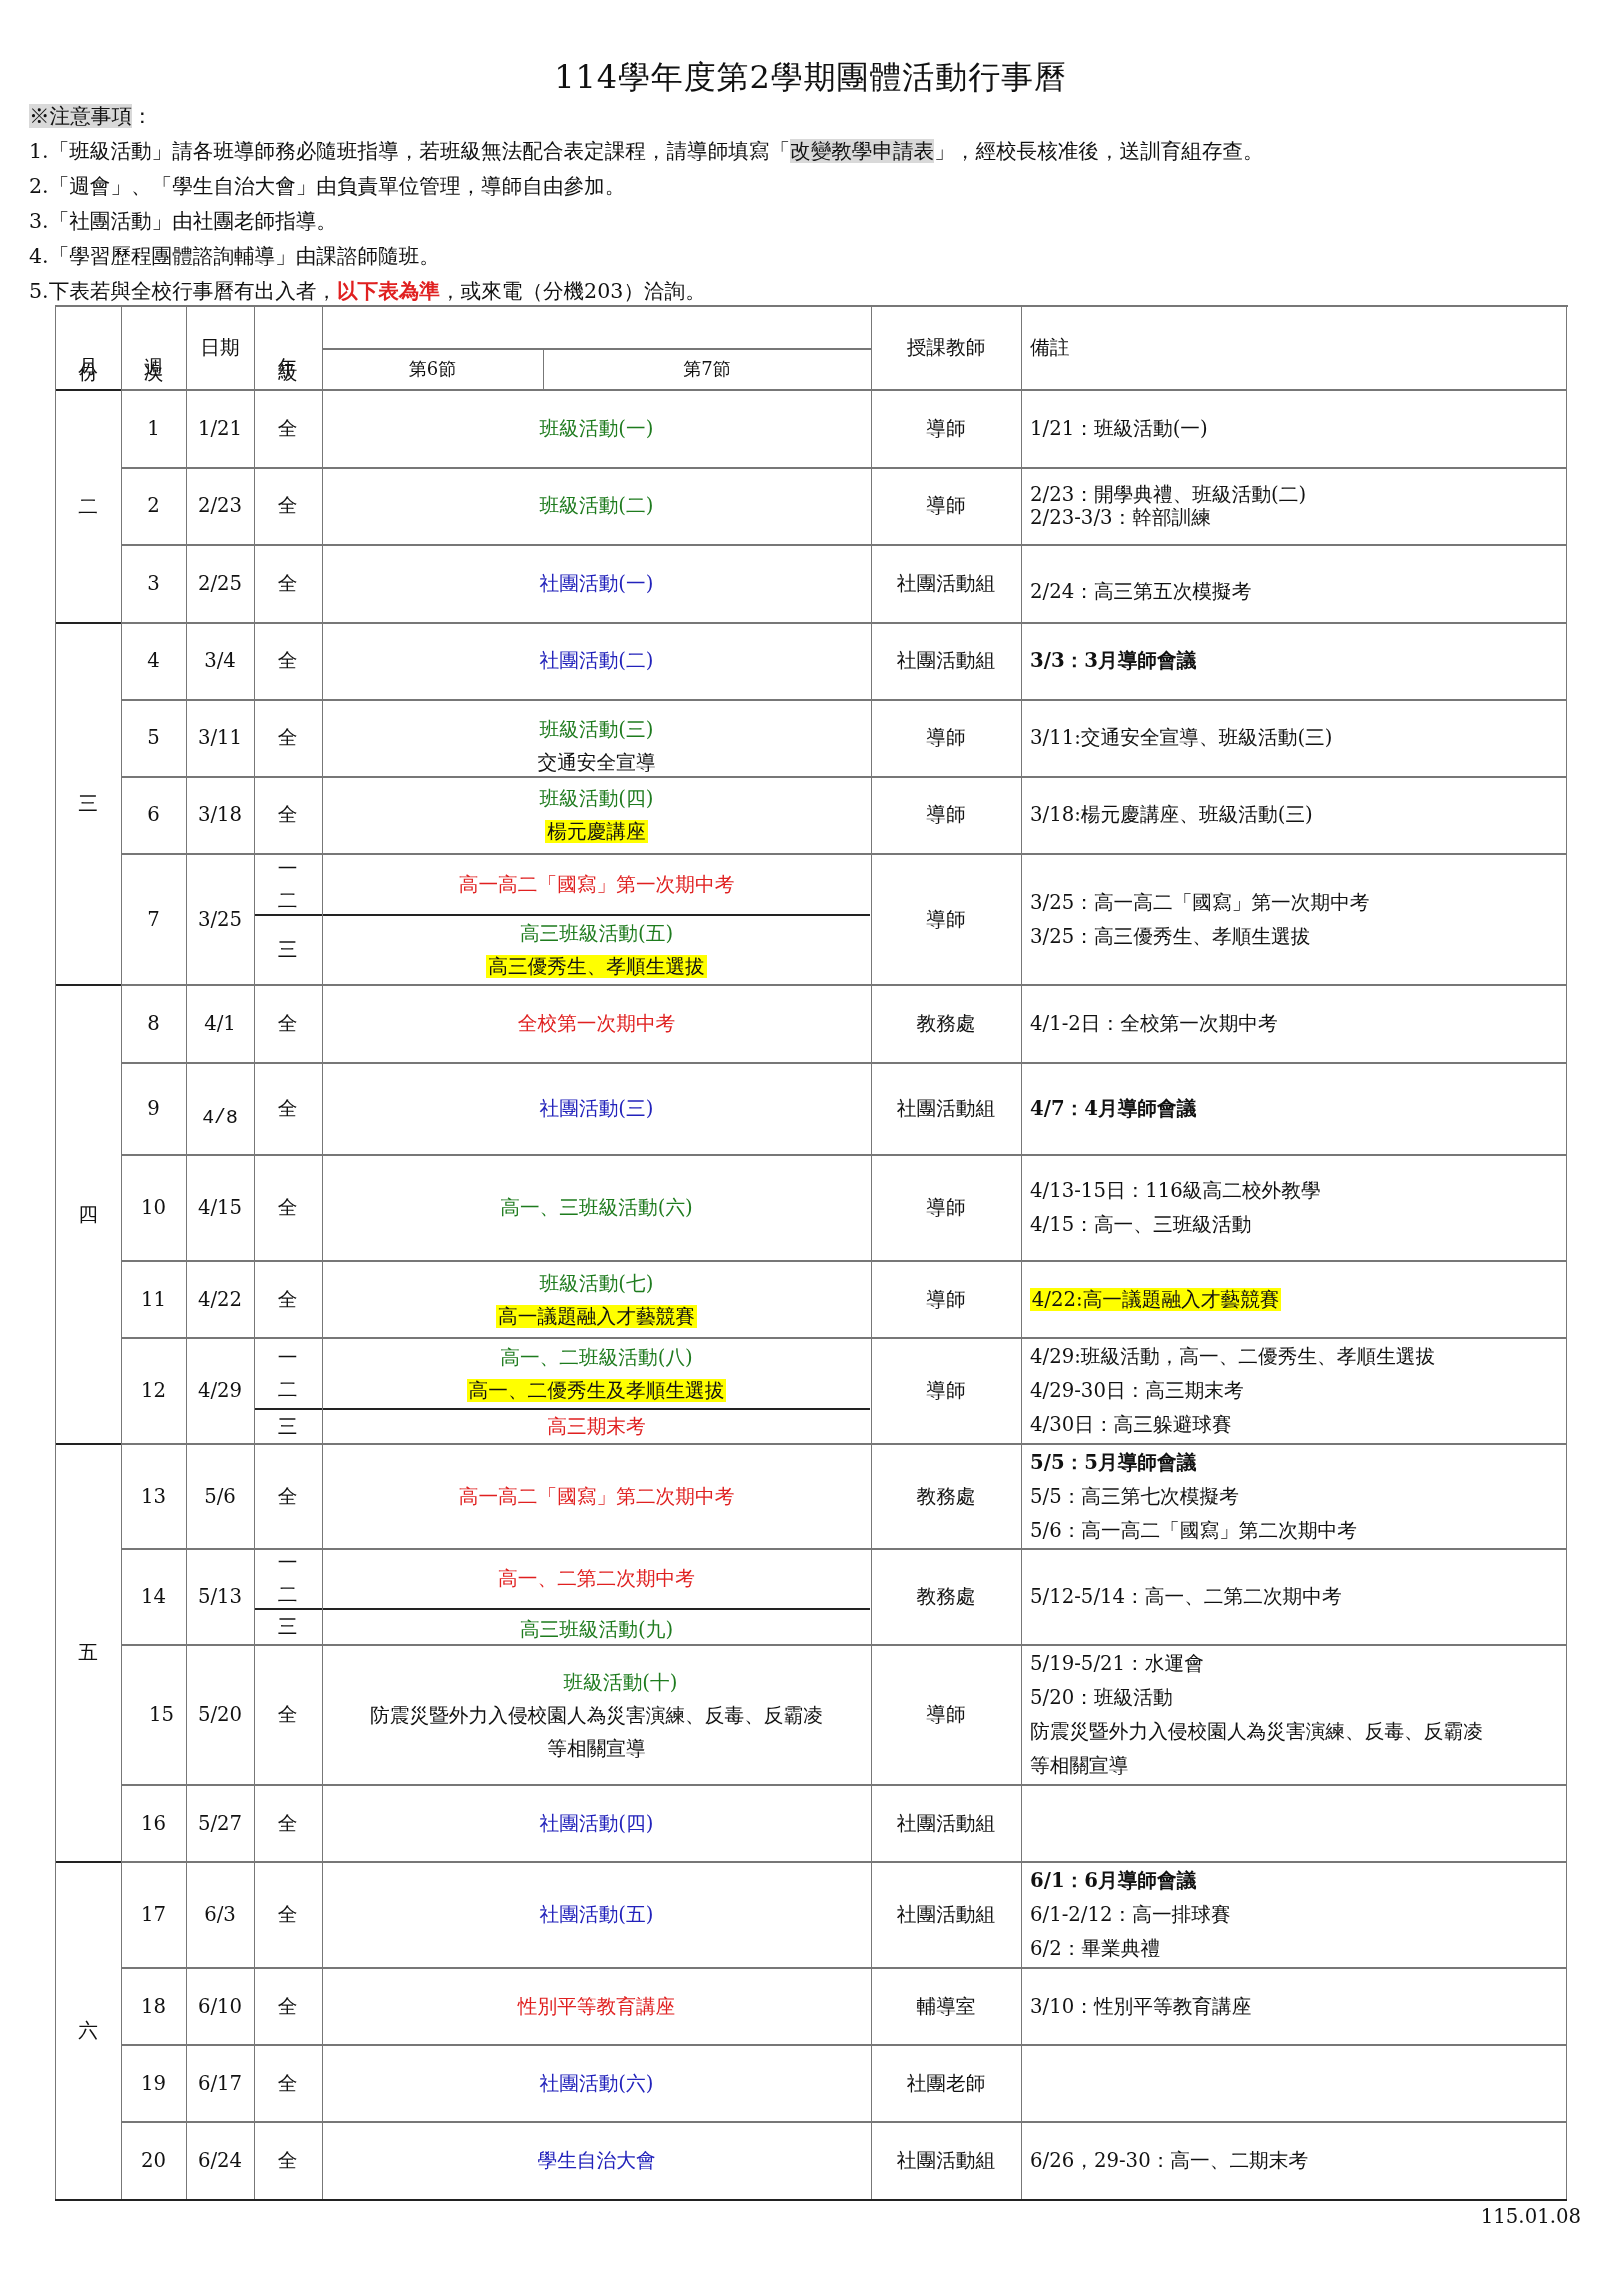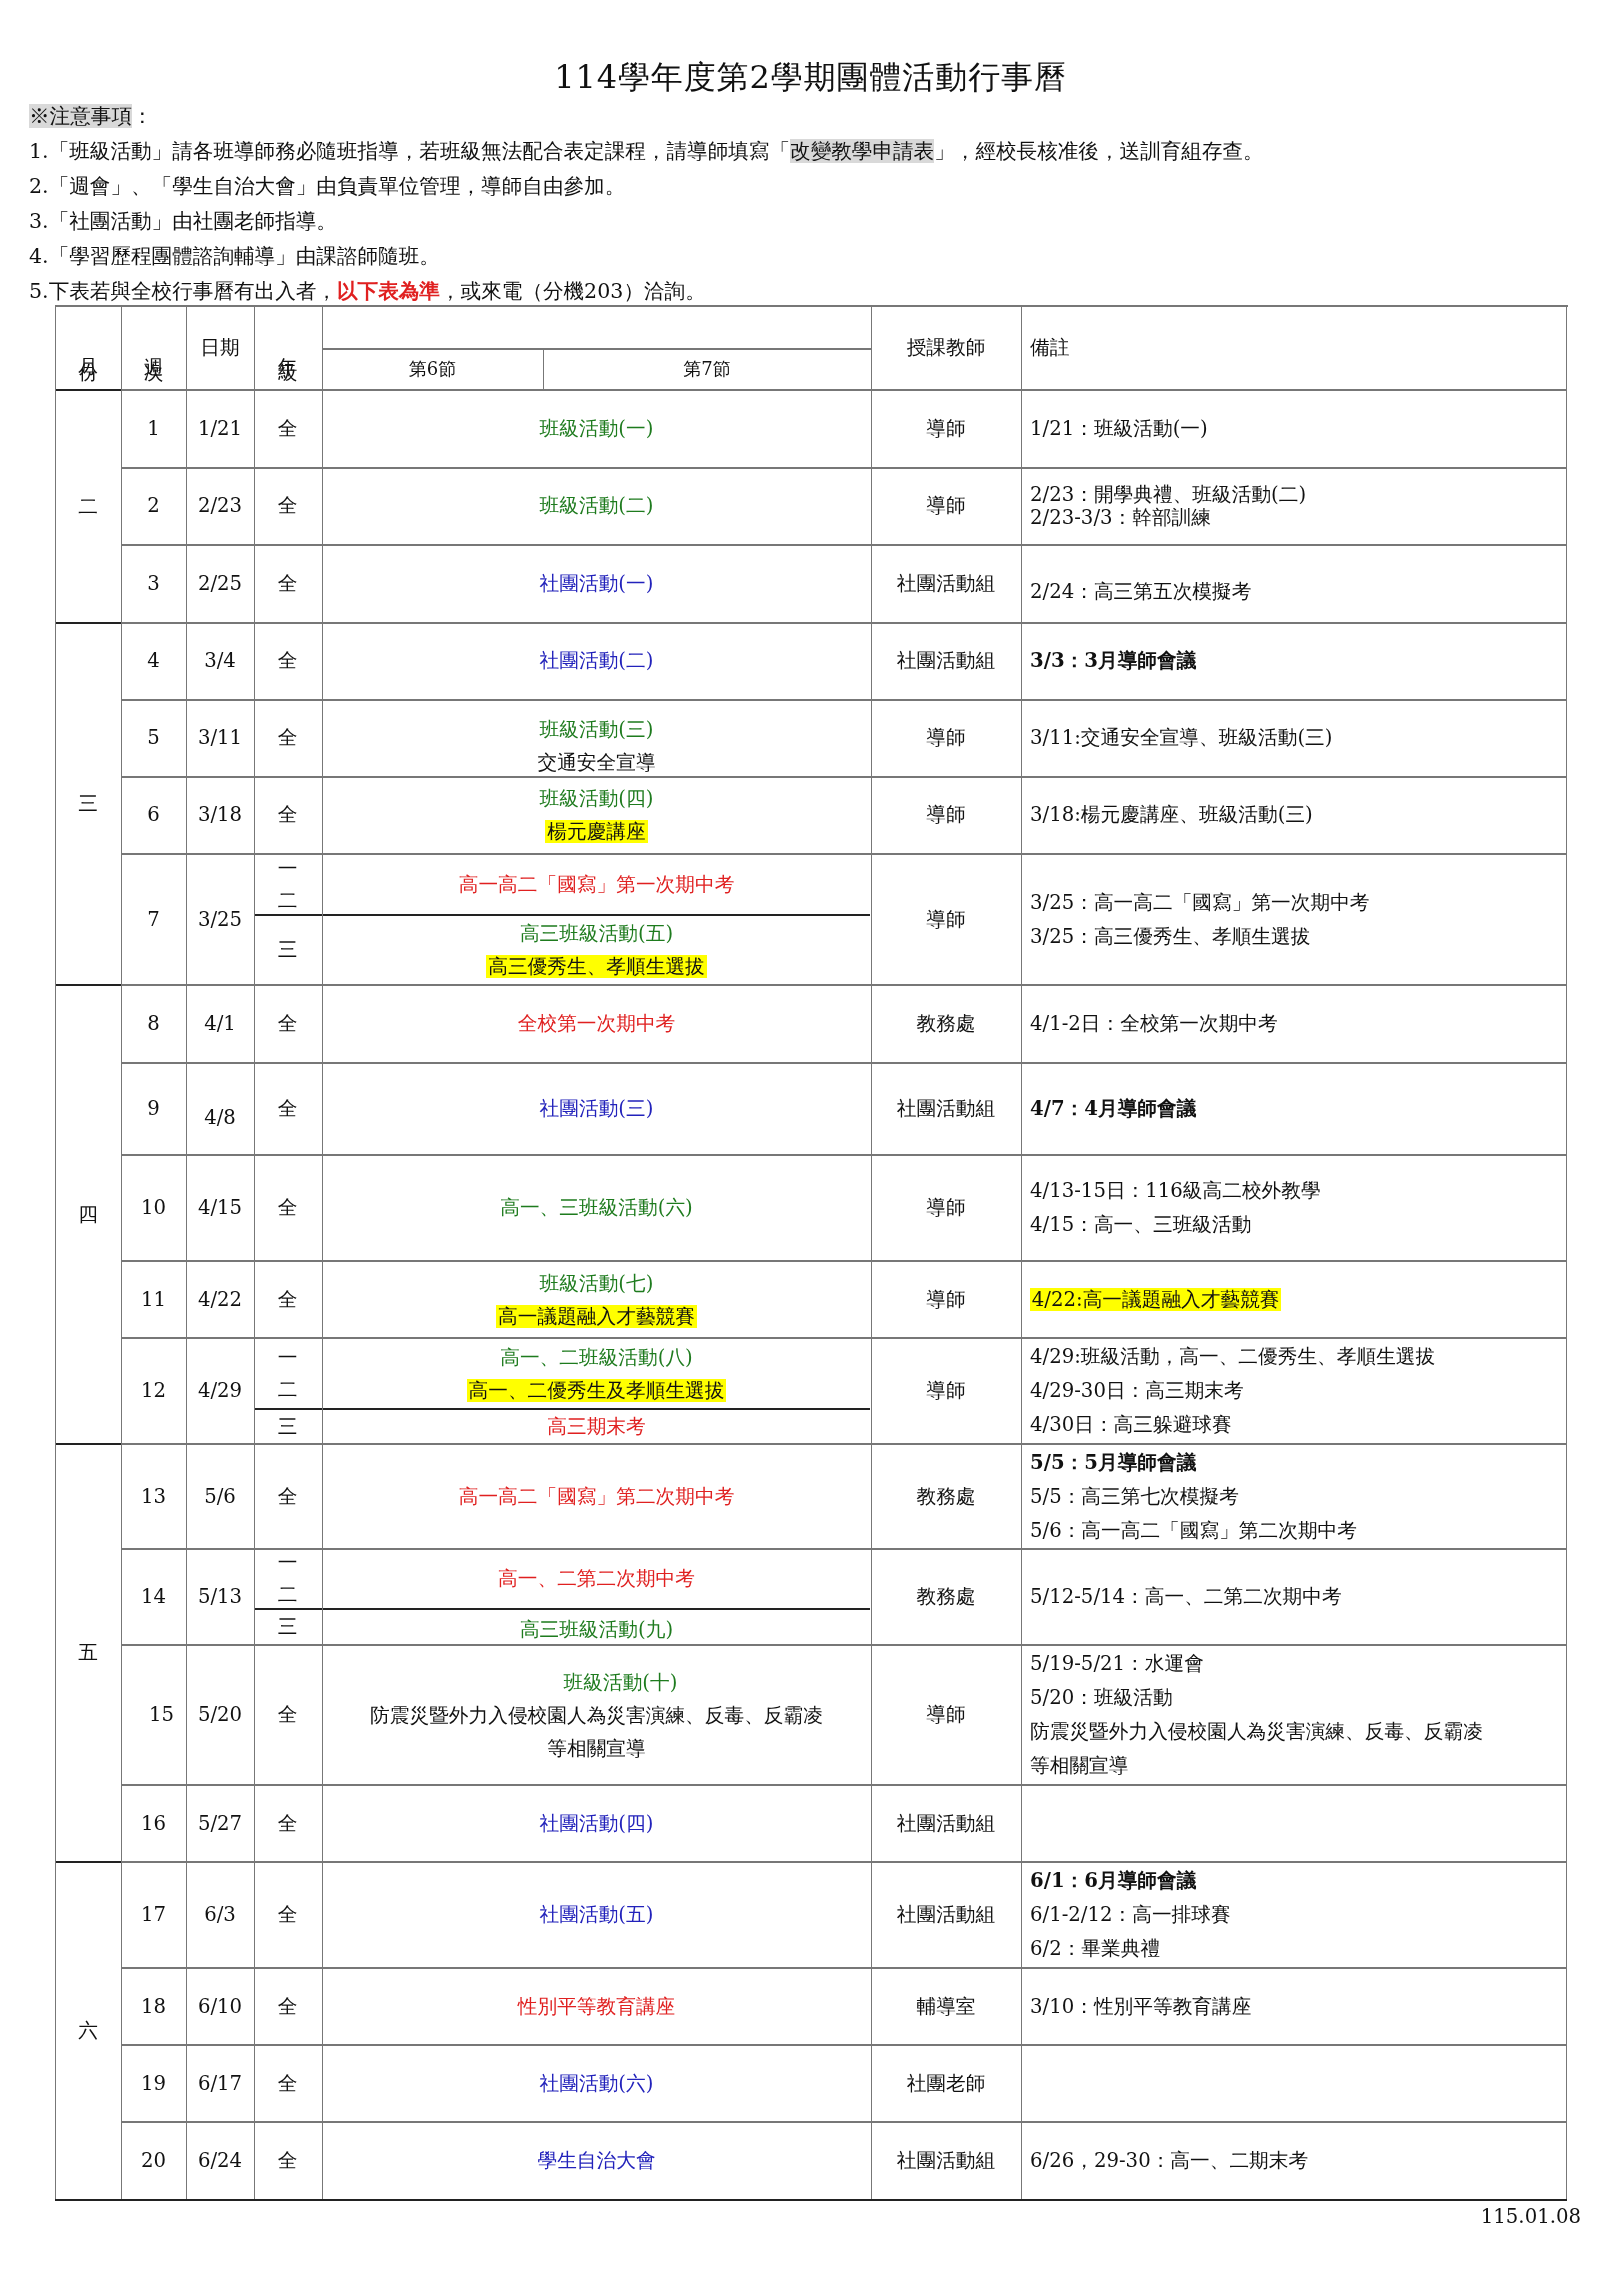--- a/index.html
+++ b/index.html
@@ -275,21 +275,21 @@
         </div>
         <div class="cell left" style="left:1021px;top:985px;width:545px;height:78px;">
           <div style="line-height:34px;white-space:nowrap;"><span>4/1-2日：全校第一次期中考</span></div>
         </div>
       </div>
       <div class="hline" style="left:121px;top:984px;width:1445px;height:1.8px;"></div>
       <div>
         <div class="cell" style="left:121px;top:1063px;width:65px;height:91px;">
           <span>9</span>
         </div>
-        <div class="cell" style="left:186px;top:1063px;width:68px;height:109px;">
+        <div class="cell" style="left:186px;top:1063px;width:68px;height:109px;font-family:Liberation Mono, monospace;">
           <span>4/8</span>
         </div>
         <div class="cell" style="left:254px;top:1063px;width:67px;height:91px;">
           <div style="line-height:32px;">全</div>
         </div>
         <div class="cell" style="left:322px;top:1063px;width:549px;height:91px;">
           <div style="line-height:34px;"><span class="blue">社團活動(三)</span></div>
         </div>
         <div class="cell" style="left:871px;top:1063px;width:150px;height:91px;">
           <span>社團活動組</span>

